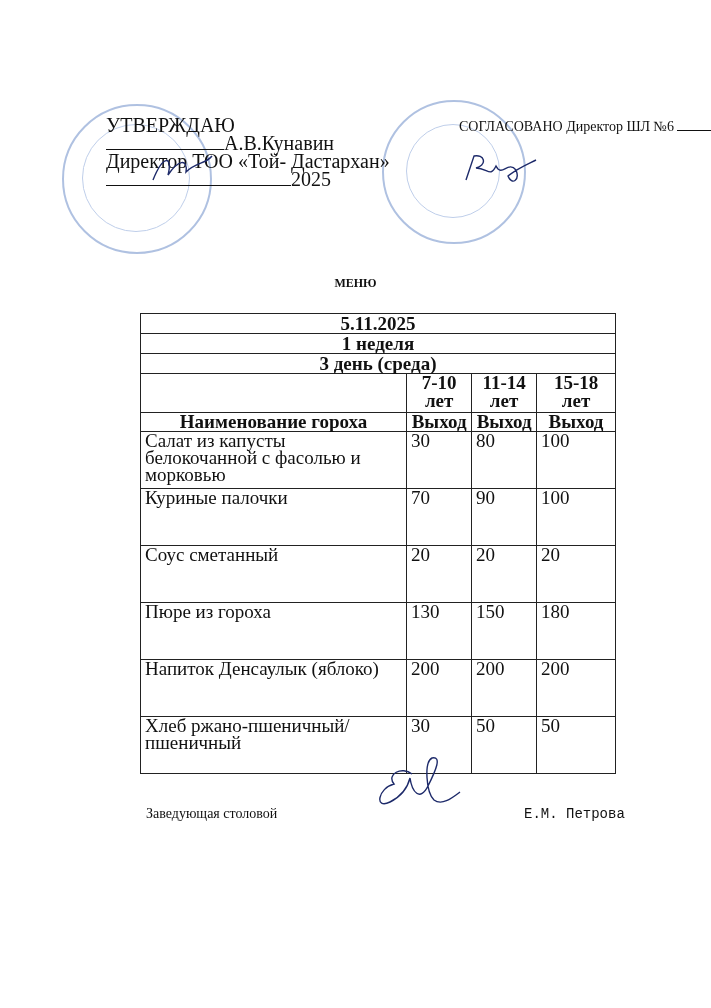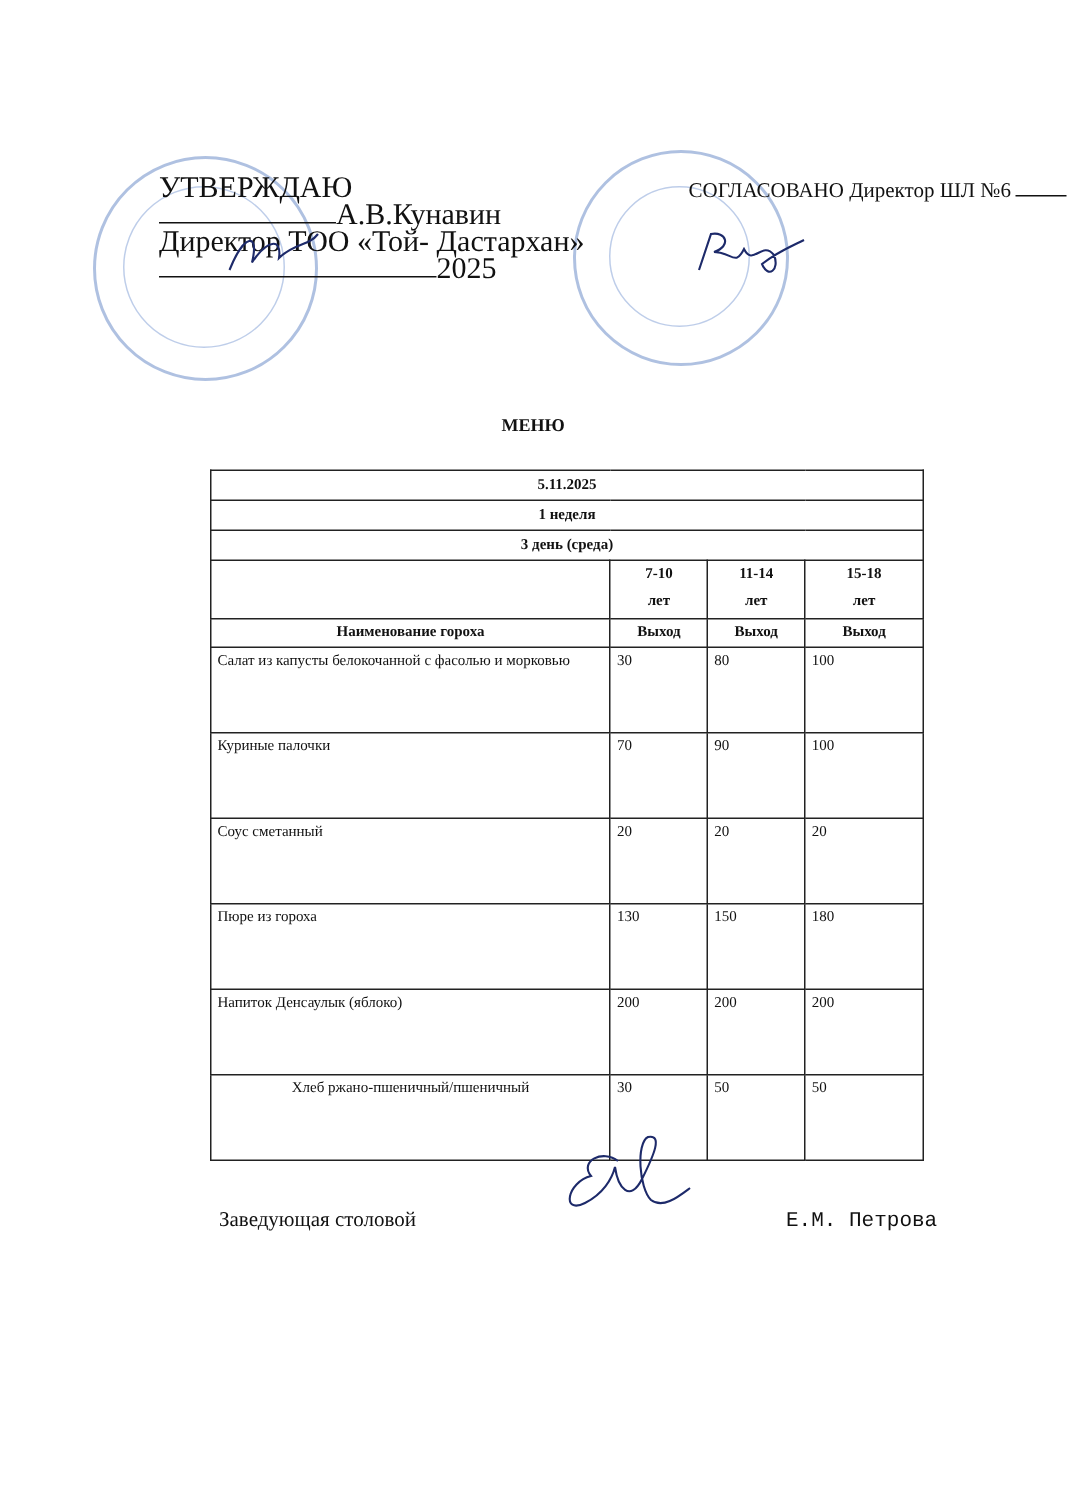--- a/index.html
+++ b/index.html
@@ -7,21 +7,21 @@
          font-family: "Liberation Serif", "DejaVu Serif", serif; color: #111; }
   .abs { position: absolute; }
   .approve { left: 106px; top: 116px; font-size: 20px; line-height: 18px; white-space: nowrap; }
   .approve .line { display: block; }
   .uline { display: inline-block; border-bottom: 1px solid #111; height: 14px; vertical-align: baseline; }
   .agree { left: 459px; top: 116px; font-size: 14px; line-height: 18px; white-space: nowrap; }
   .stamp { border-radius: 50%; border: 2px solid #6f8fc9; opacity: .55; }
   .stamp-inner { border-radius: 50%; border: 1px solid #8aa6d8; position: absolute; }
   .title { left: 0; width: 711px; top: 276px; text-align: center; font-weight: bold; font-size: 12px; }
   table.menu { position: absolute; left: 140px; top: 313px; width: 476px; border-collapse: collapse;
-               font-size: 10px; }
+               font-size: 19px; }
   table.menu td { border: 1px solid #222; padding: 0 4px; vertical-align: top; }
   .hrow td { text-align: center; font-weight: bold; height: 19px; line-height: 19px; }
   .agehead td { font-weight: bold; text-align: center; line-height: 18px; }
   .dish td { height: 56px; line-height: 17px; padding-top: 2px; }
   .footer { top: 790px; font-size: 14px; margin-top: 16px; }
   .sig { stroke: #1d2a6a; fill: none; stroke-width: 1.4; }
 </style>
 </head>
 <body>
 
@@ -116,21 +116,21 @@
     <td>150</td>
     <td>180</td>
   </tr>
   <tr class="dish">
     <td>Напиток Денсаулык (яблоко)</td>
     <td>200</td>
     <td>200</td>
     <td>200</td>
   </tr>
   <tr class="dish">
-    <td style="height:38px;text-align:center;">Хлеб ржано-пшеничный/пшеничный</td>
+    <td style="height:38px;">Хлеб ржано-пшеничный/пшеничный</td>
     <td>30</td>
     <td>50</td>
     <td>50</td>
   </tr>
 </tbody>
   </table>
 
 <div class="abs footer" style="left:146px;">Заведующая столовой</div>
 <svg class="abs" style="left:372px; top:752px;" width="90" height="60">
   <path class="sig" d="M40 22 C30 14, 14 22, 22 32 C6 36, 2 58, 18 50 C30 44, 36 34, 38 26 C40 40, 48 50, 56 34 C64 18, 70 4, 60 6 C52 10, 54 40, 62 48 C70 54, 80 46, 88 40"></path>

